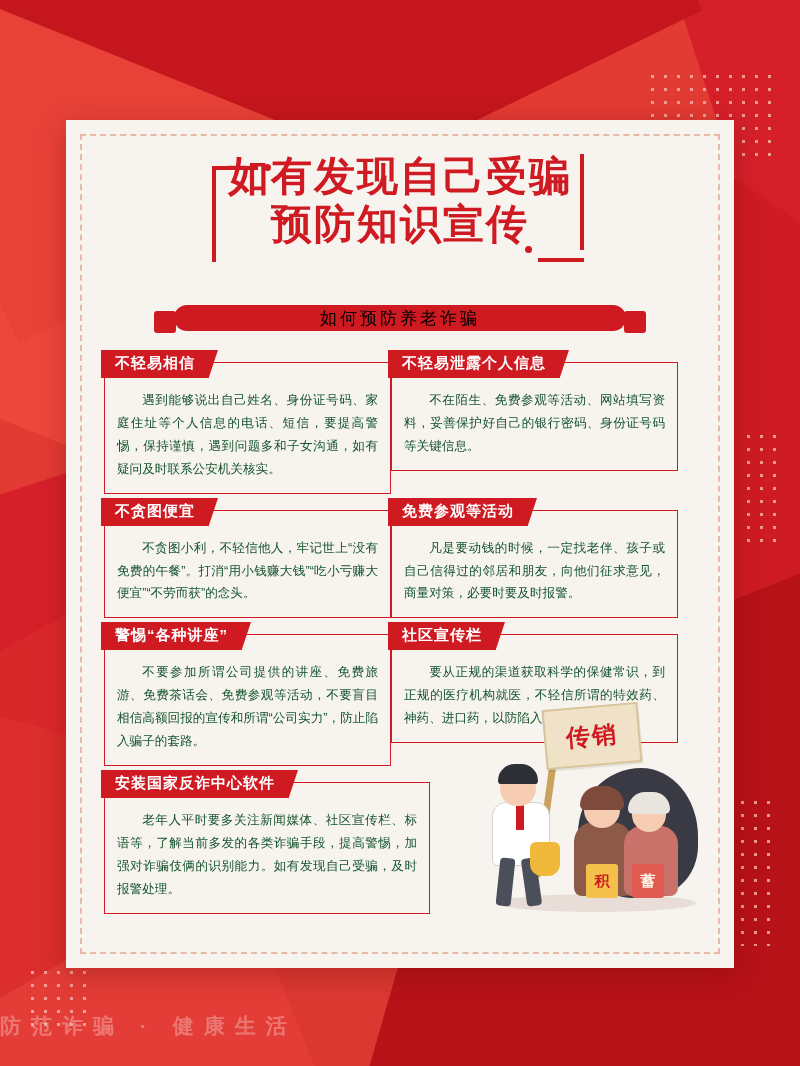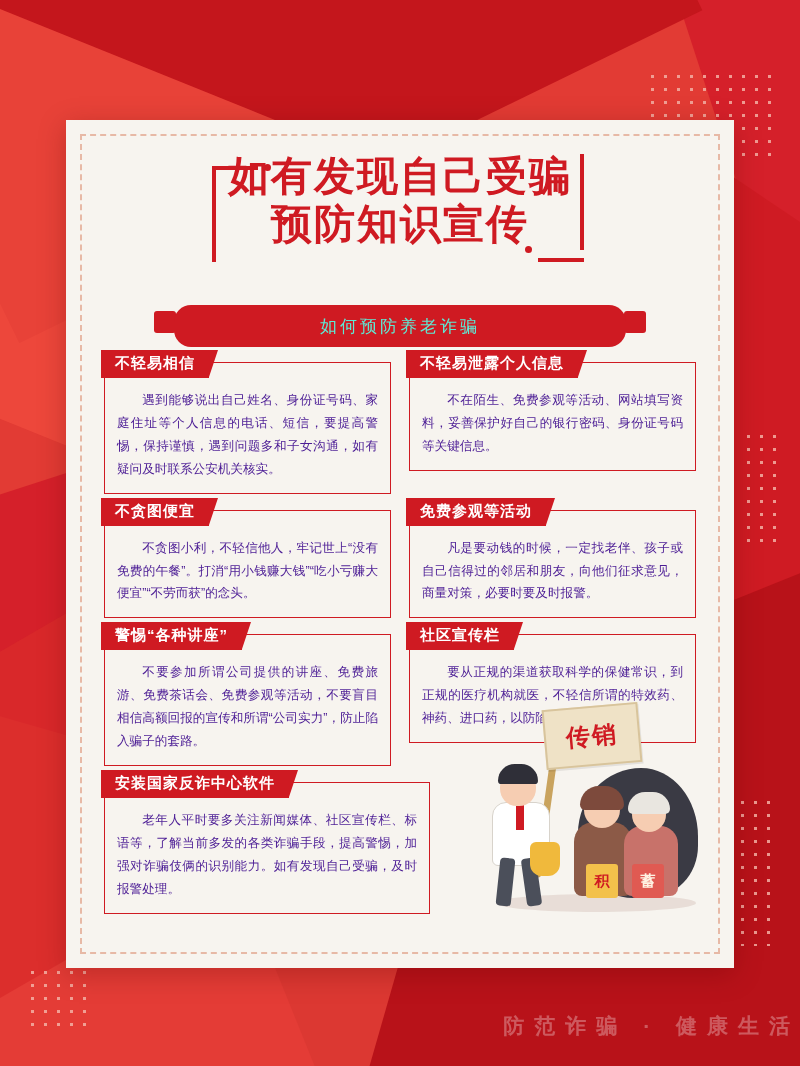--- a/index.html
+++ b/index.html
@@ -140,24 +140,24 @@
   }
   .tf-dot-l { left: 52px; top: 10px; }
   .tf-dot-r { right: 52px; bottom: 9px; }
 
   
   .subtitle {
     position: absolute;
     left: 108px;
     top: 185px;
     width: 452px;
-    height: 42px;
+    height: 26px;
     background: #cf1a22;
     border-radius: 17px;
-    color: #5eead4;
+    color: #000000;
     font-size: 17px;
     letter-spacing: 3px;
     display: flex;
     align-items: center;
     justify-content: center;
   }
   .ribbon-end {
     position: absolute;
     top: 191px;
     width: 22px;
@@ -170,21 +170,20 @@
 
   
   .grid {
     position: absolute;
     left: 38px;
     top: 242px;
     width: 592px;
   }
   .row {
     display: flex;
-    gap: 18px;
     margin-bottom: 16px;
     align-items: flex-start;
   }
   .cell { width: 287px; position: relative; }
 
   .box {
     position: relative;
     border: 1.6px solid #cf1a22;
     padding: 26px 12px 12px 12px;
     background: transparent;
@@ -207,21 +206,21 @@
     content: "";
     position: absolute;
     right: -9px;
     top: 0;
     border-top: 27px solid #cf1a22;
     border-right: 9px solid transparent;
   }
   .box-text {
     font-size: 12.6px;
     line-height: 1.82;
-    color: #4c1d95;
+    color: #14532d;
     text-indent: 2em;
     text-align: justify;
     margin: 0;
   }
 
   
   .box-software { width: 326px; }
 
   
   .illus {
@@ -376,21 +375,21 @@
     width: 30px; height: 34px;
     background: #f0b93c;
     border-radius: 6px 6px 12px 12px;
   }
 
   
   .footer {
     position: absolute;
     left: 0; right: 0;
     bottom: 26px;
-    text-align: right;
+    text-align: left;
     color: rgba(255, 255, 255, .30);
     font-size: 21px;
     letter-spacing: 10px;
     font-weight: bold;
     margin-top: 20px;
   }
 </style>
 </head>
 <body>
 

